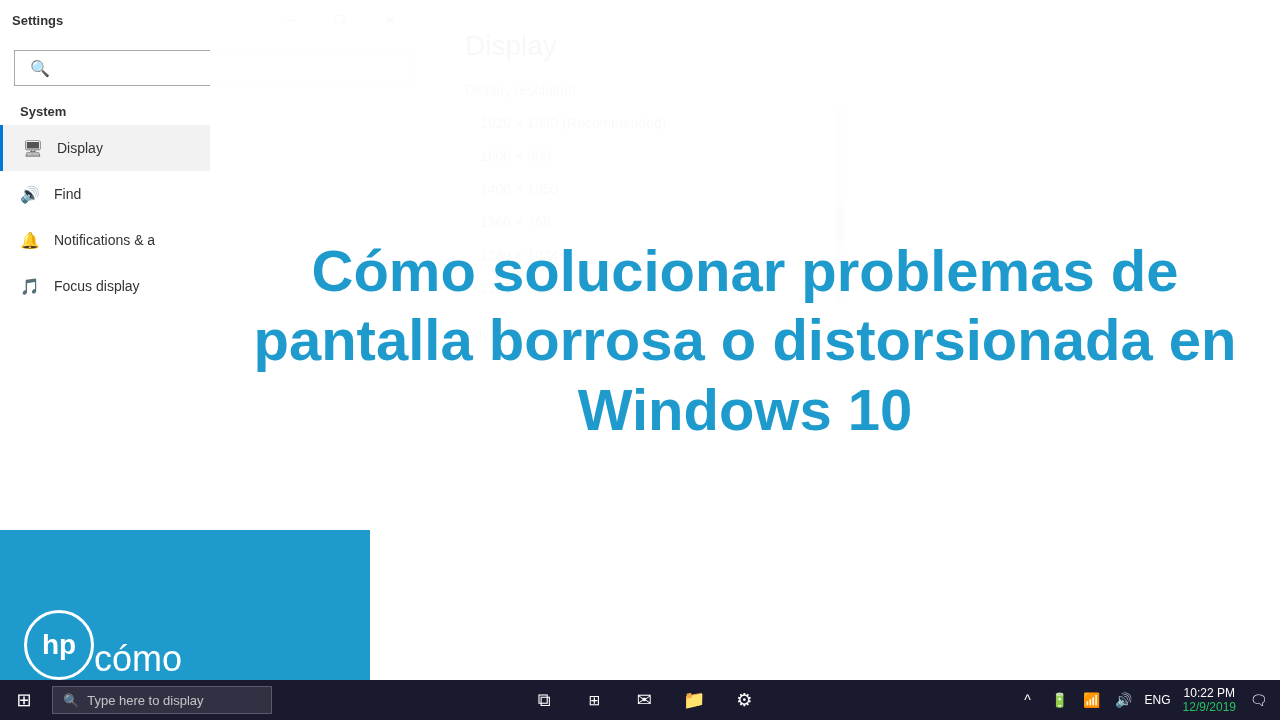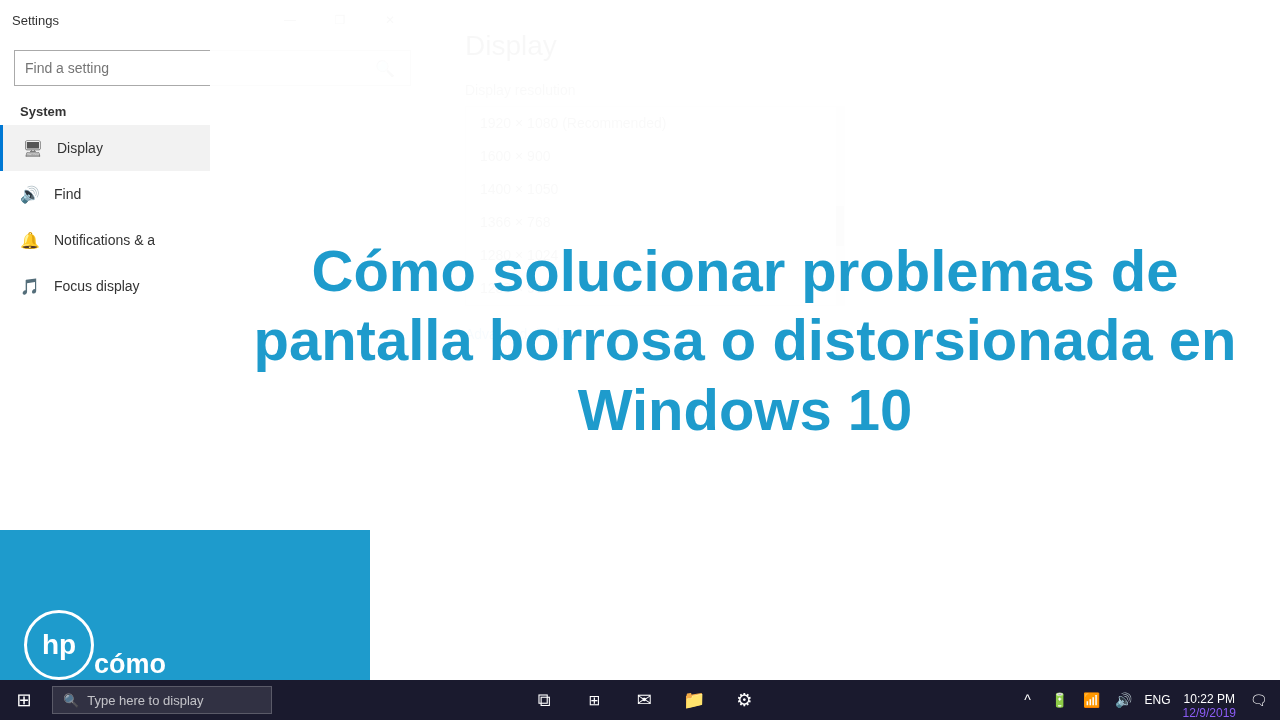--- a/index.html
+++ b/index.html
@@ -22,21 +22,21 @@
       background: #fff;
       display: flex;
       align-items: center;
       padding: 0 12px;
       justify-content: space-between;
     }
 
     .settings-title {
       font-size: 13px;
       color: #333;
-      font-weight: 400;
+      font-weight: 700;
     }
 
     .titlebar-controls {
       display: flex;
       gap: 4px;
     }
 
     .titlebar-btn {
       width: 46px;
       height: 32px;
@@ -218,22 +218,22 @@
       border-radius: 50%;
       display: flex;
       align-items: center;
       justify-content: center;
       font-size: 28px;
       font-weight: 900;
       color: #fff;
     }
 
     .hp-como-text {
-      font-size: 27px;
-      font-weight: 700;
+      font-size: 36px;
+      font-weight: 400;
       color: #fff;
     }
 
     
     .taskbar {
       position: absolute;
       bottom: 0;
       left: 0;
       right: 0;
       height: 40px;
@@ -310,34 +310,34 @@
       justify-content: center;
       color: #fff;
       font-size: 14px;
       cursor: pointer;
     }
 
     .clock-area {
       display: flex;
       flex-direction: column;
       align-items: center;
-      justify-content: flex-end;
+      justify-content: center;
       padding: 0 6px;
       cursor: pointer;
       height: 40px;
     }
 
     .clock-time {
       font-size: 12px;
       color: #fff;
     }
 
     .clock-date {
       font-size: 12px;
-      color: #8b5cf6;
+      color: #22c55e;
     }
 
     .lang-label {
       font-size: 12px;
       color: #fff;
       padding: 0 4px;
     }
 
     
     .scrollbar {
@@ -366,21 +366,20 @@
     <div class="titlebar-controls">
       <button class="titlebar-btn">—</button>
       <button class="titlebar-btn">❐</button>
       <button class="titlebar-btn close">✕</button>
     </div>
   </div>
 
   <div class="settings-sidebar">
     <div class="search-container">
       <div class="search-box">
-        <input class="search-input" type="text" placeholder="Find a setting" style="">
         <div class="search-icon-btn">🔍</div>
       </div>
     </div>
 
     <div class="system-label">System</div>
 
     <div class="nav-item active">
       <span class="nav-icon">🖥</span>
       <span class="nav-label">Display</span>
     </div>

